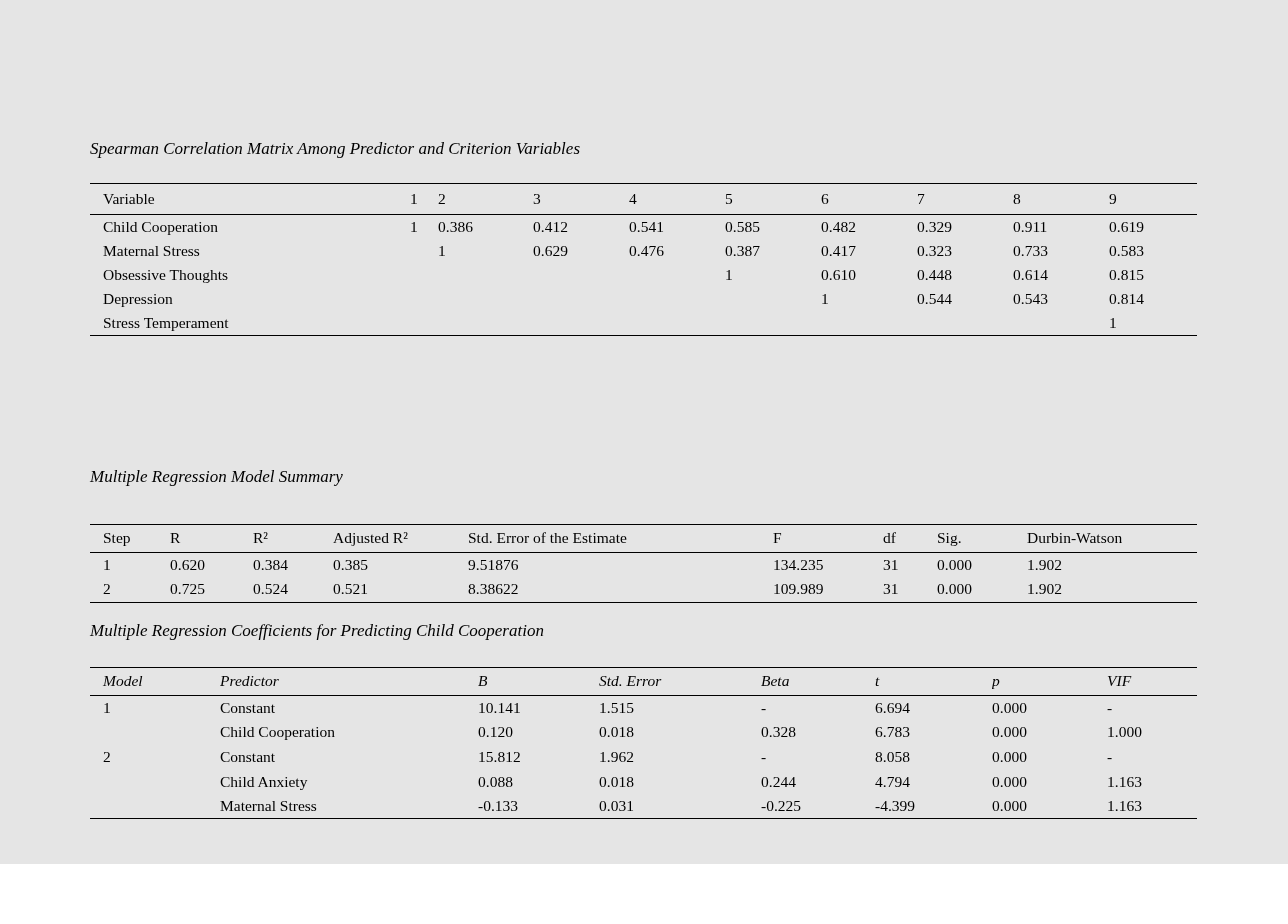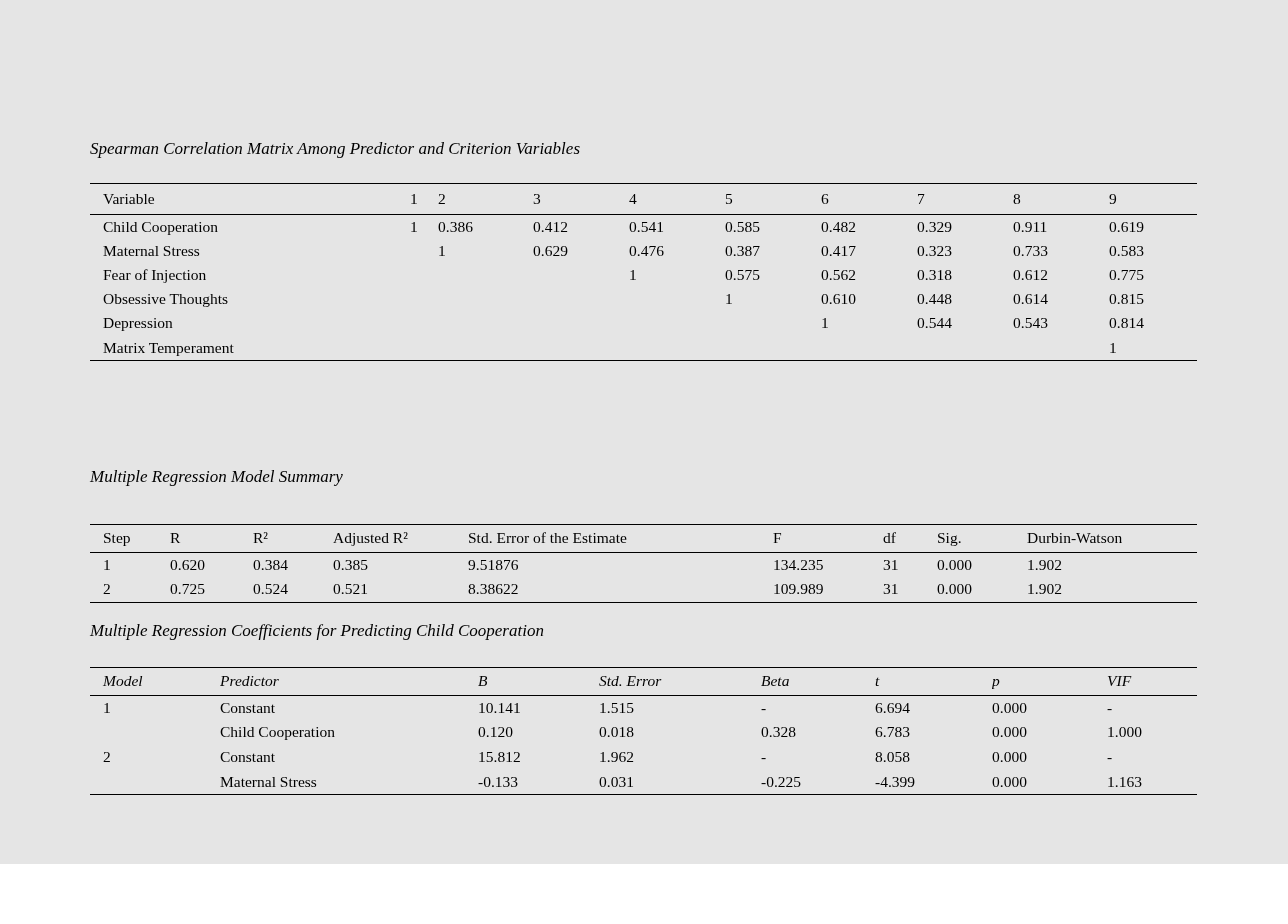--- a/index.html
+++ b/index.html
@@ -122,32 +122,20 @@
           <td>1</td>
           <td>0.629</td>
           <td>0.476</td>
           <td>0.387</td>
           <td>0.417</td>
           <td>0.323</td>
           <td>0.733</td>
           <td>0.583</td>
         </tr>
         <tr>
-          <td>Fear of Injection</td>
-          <td></td>
-          <td></td>
-          <td></td>
-          <td>1</td>
-          <td>0.575</td>
-          <td>0.562</td>
-          <td>0.318</td>
-          <td>0.612</td>
-          <td>0.775</td>
-        </tr>
-        <tr>
           <td>Obsessive Thoughts</td>
           <td></td>
           <td></td>
           <td></td>
           <td></td>
           <td>1</td>
           <td>0.610</td>
           <td>0.448</td>
           <td>0.614</td>
           <td>0.815</td>
@@ -158,21 +146,21 @@
           <td></td>
           <td></td>
           <td></td>
           <td></td>
           <td>1</td>
           <td>0.544</td>
           <td>0.543</td>
           <td>0.814</td>
         </tr>
         <tr>
-          <td>Matrix Temperament</td>
+          <td>Stress Temperament</td>
           <td></td>
           <td></td>
           <td></td>
           <td></td>
           <td></td>
           <td></td>
           <td></td>
           <td></td>
           <td>1</td>
         </tr>
@@ -281,20 +269,30 @@
           <td>Constant</td>
           <td>15.812</td>
           <td>1.962</td>
           <td>-</td>
           <td>8.058</td>
           <td>0.000</td>
           <td>-</td>
         </tr>
         <tr>
           <td></td>
+          <td>Child Anxiety</td>
+          <td>0.088</td>
+          <td>0.018</td>
+          <td>0.244</td>
+          <td>4.794</td>
+          <td>0.000</td>
+          <td>1.163</td>
+        </tr>
+        <tr>
+          <td></td>
           <td>Maternal Stress</td>
           <td>-0.133</td>
           <td>0.031</td>
           <td>-0.225</td>
           <td>-4.399</td>
           <td>0.000</td>
           <td>1.163</td>
         </tr>
       </tbody>
     </table>

